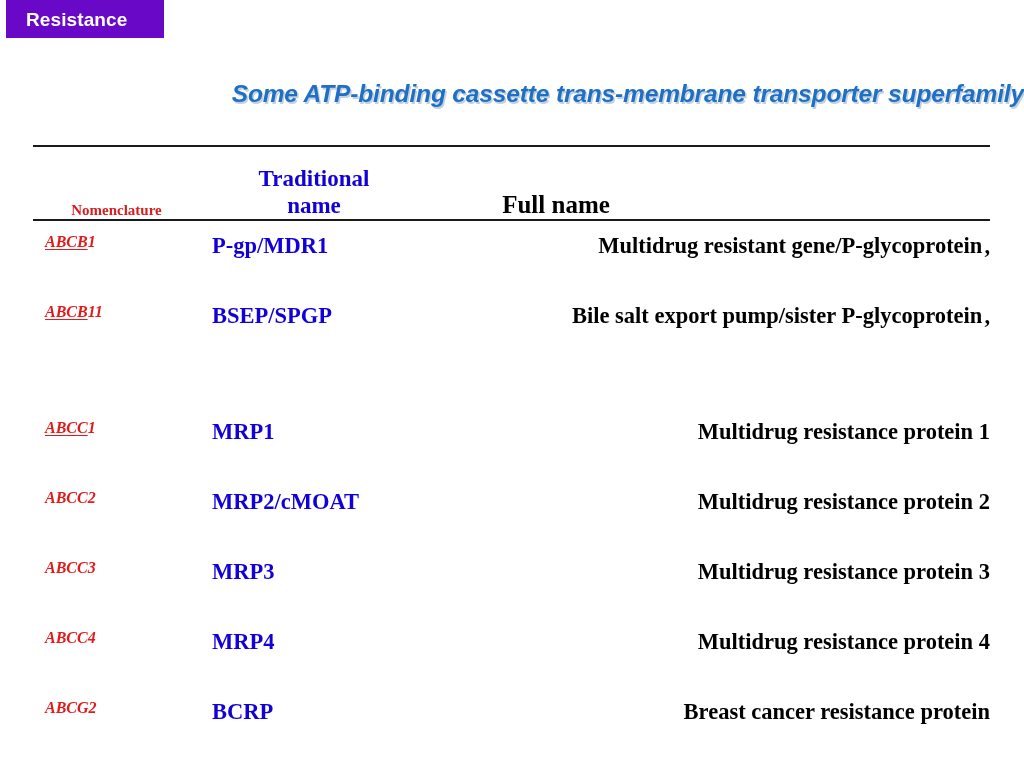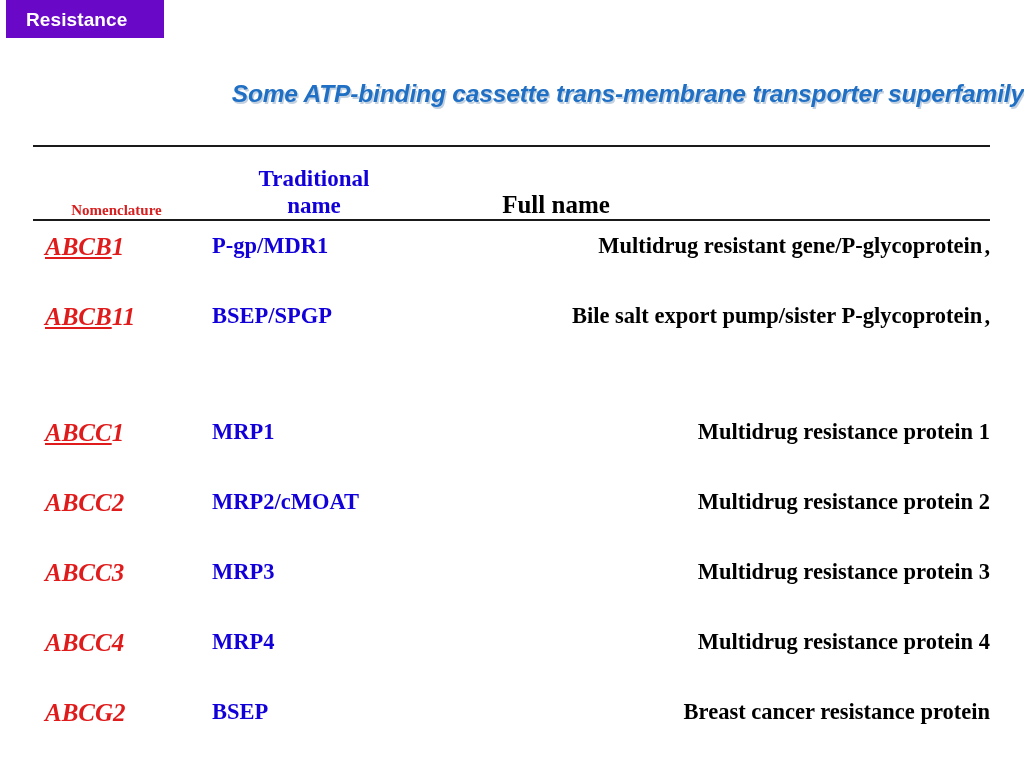--- a/index.html
+++ b/index.html
@@ -109,21 +109,21 @@
     align-items: flex-start;
     height: 70px;
   }
   .table-row.gap-after { height: 116px; }
 
   .cell-nomen {
     color: #E01B1B;
     font-family: "Liberation Serif", serif;
     font-weight: bold;
     font-style: italic;
-    font-size: 25px;
+    font-size: 16px;
     padding-left: 12px;
     white-space: nowrap;
   }
   .cell-nomen .u {
     text-decoration: underline;
     text-underline-offset: 2px;
   }
   .cell-trad {
     color: #1200D8;
     font-family: "Liberation Serif", serif;
@@ -190,17 +190,17 @@
         <div class="col-trad cell-trad">MRP3</div>
         <div class="col-full cell-full"><span>Multidrug resistance protein 3</span></div>
       </div>
       <div class="table-row">
         <div class="col-nomen cell-nomen">ABCC4</div>
         <div class="col-trad cell-trad">MRP4</div>
         <div class="col-full cell-full"><span>Multidrug resistance protein 4</span></div>
       </div>
       <div class="table-row">
         <div class="col-nomen cell-nomen">ABCG2</div>
-        <div class="col-trad cell-trad">BSEP</div>
+        <div class="col-trad cell-trad">BCRP</div>
         <div class="col-full cell-full"><span>Breast cancer resistance protein</span></div>
       </div>
     </div>
 </div>
 
 </body></html>

